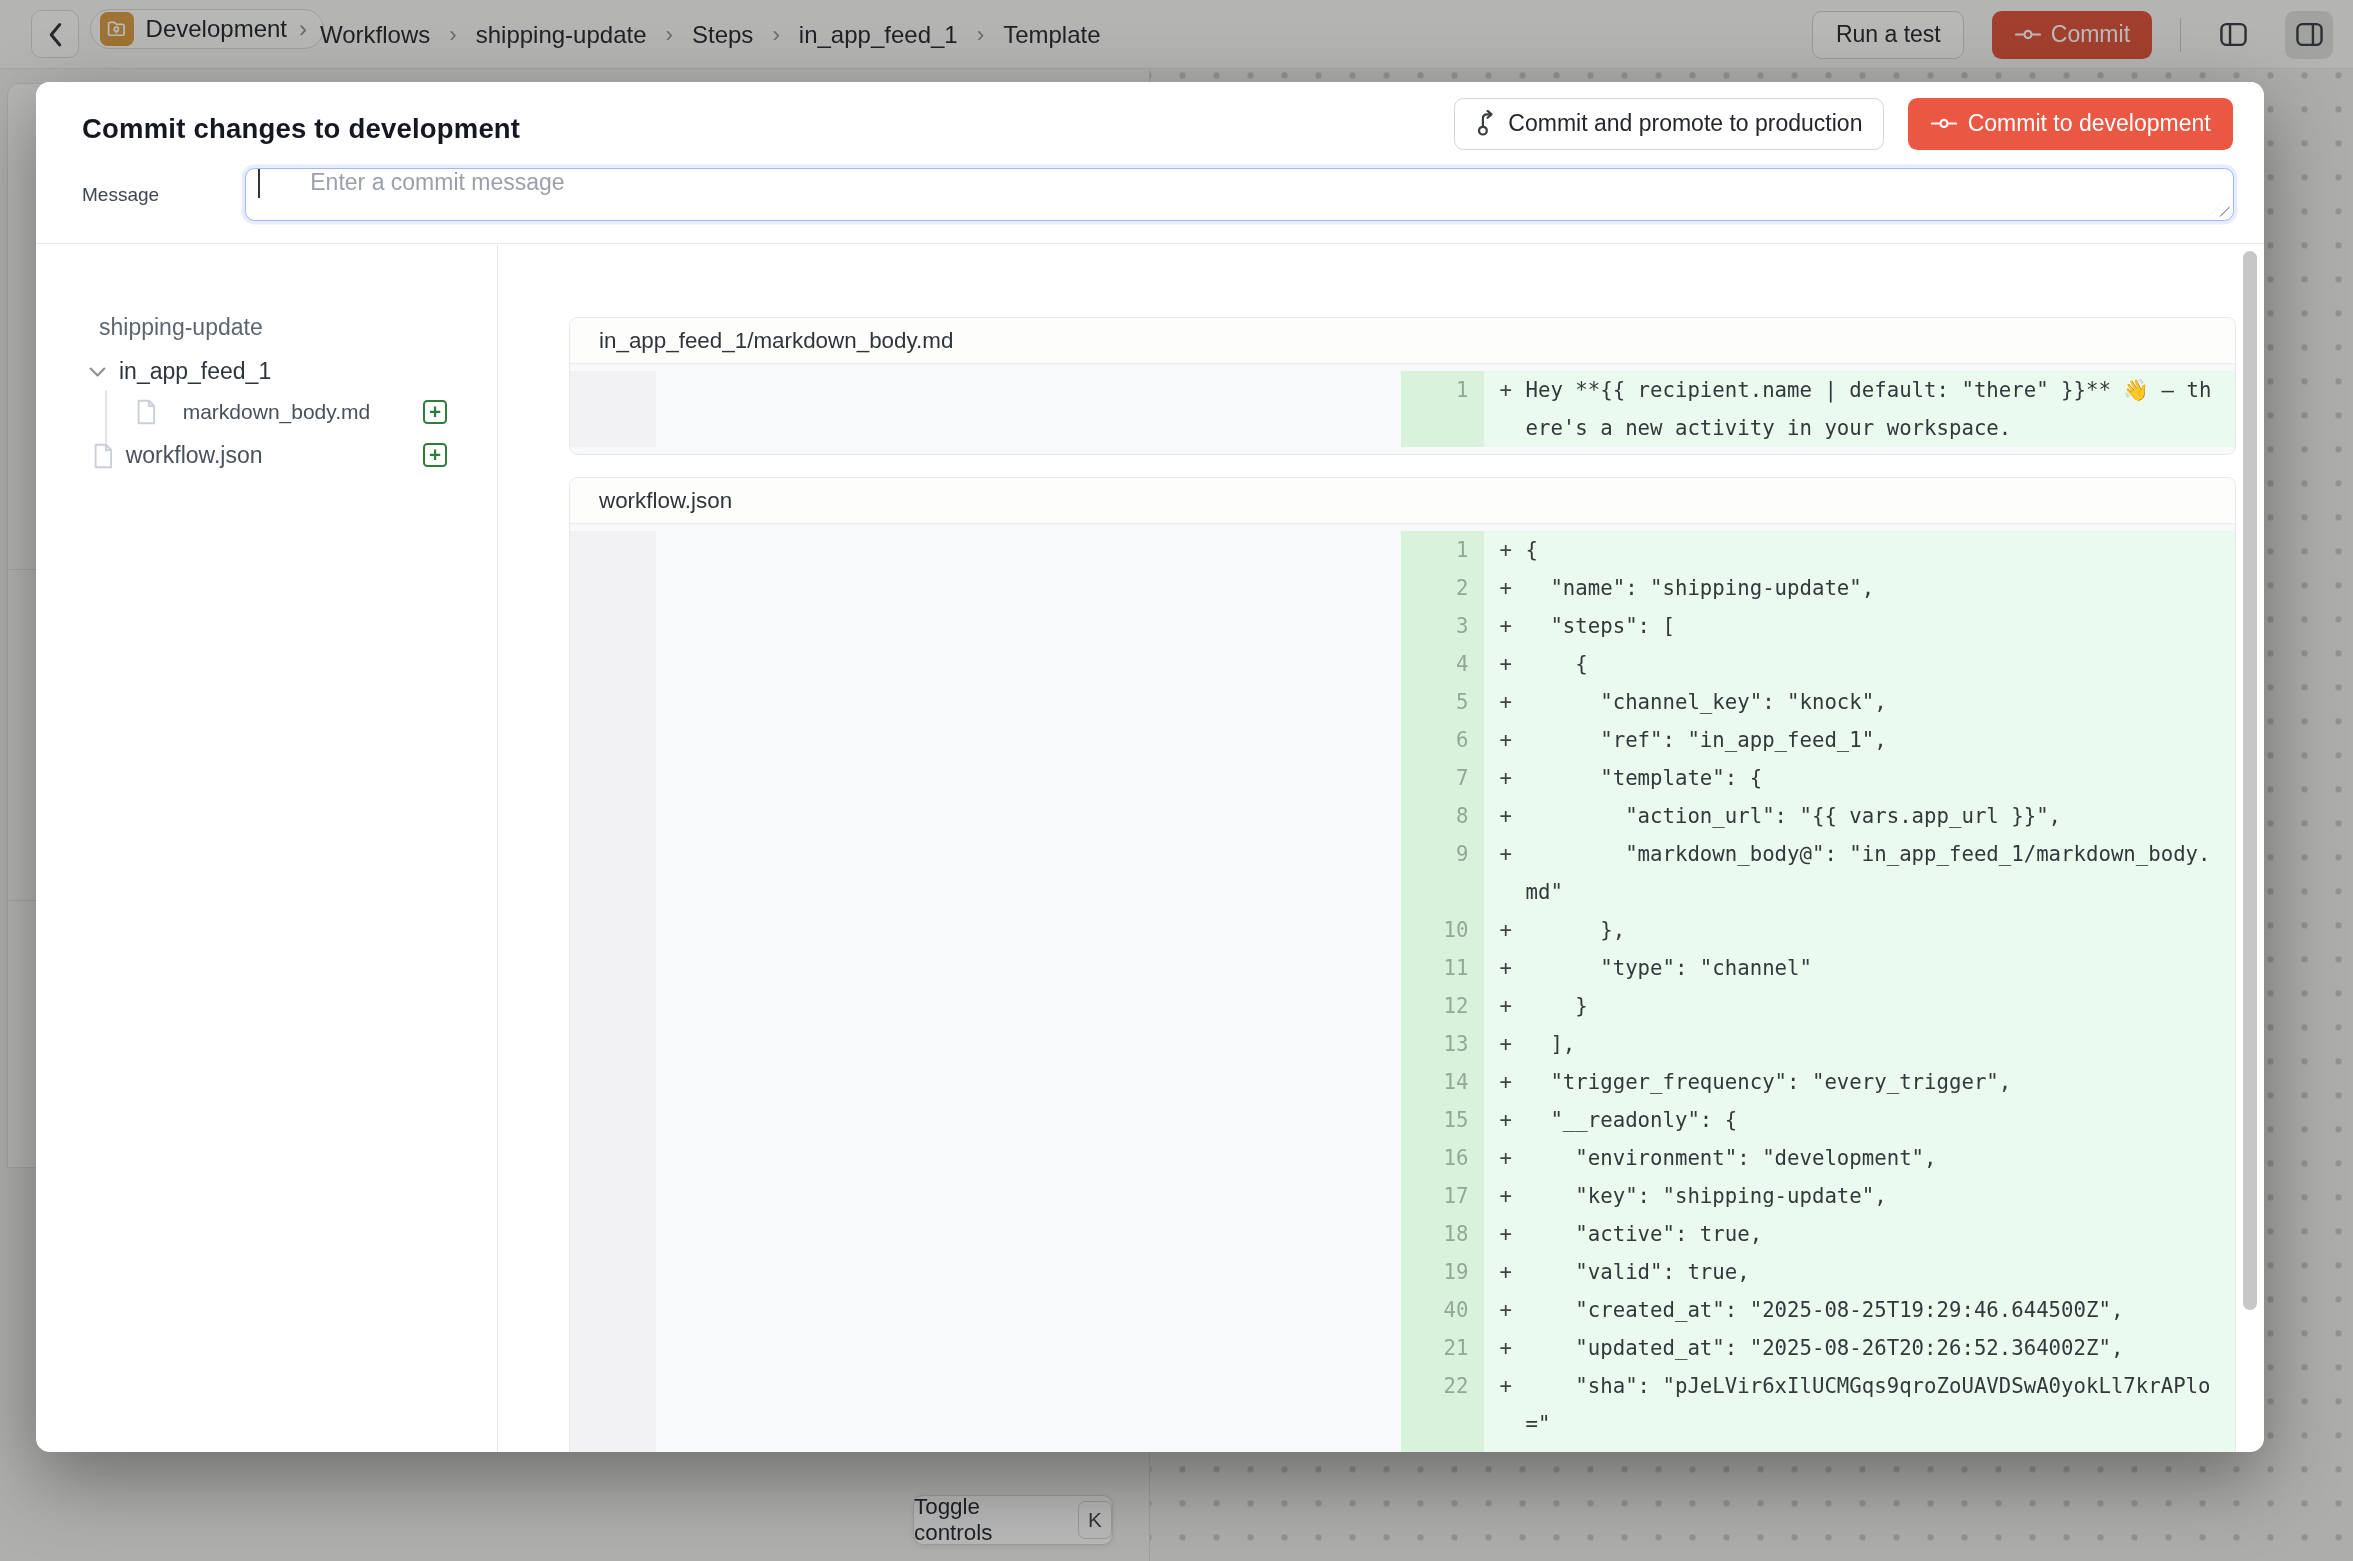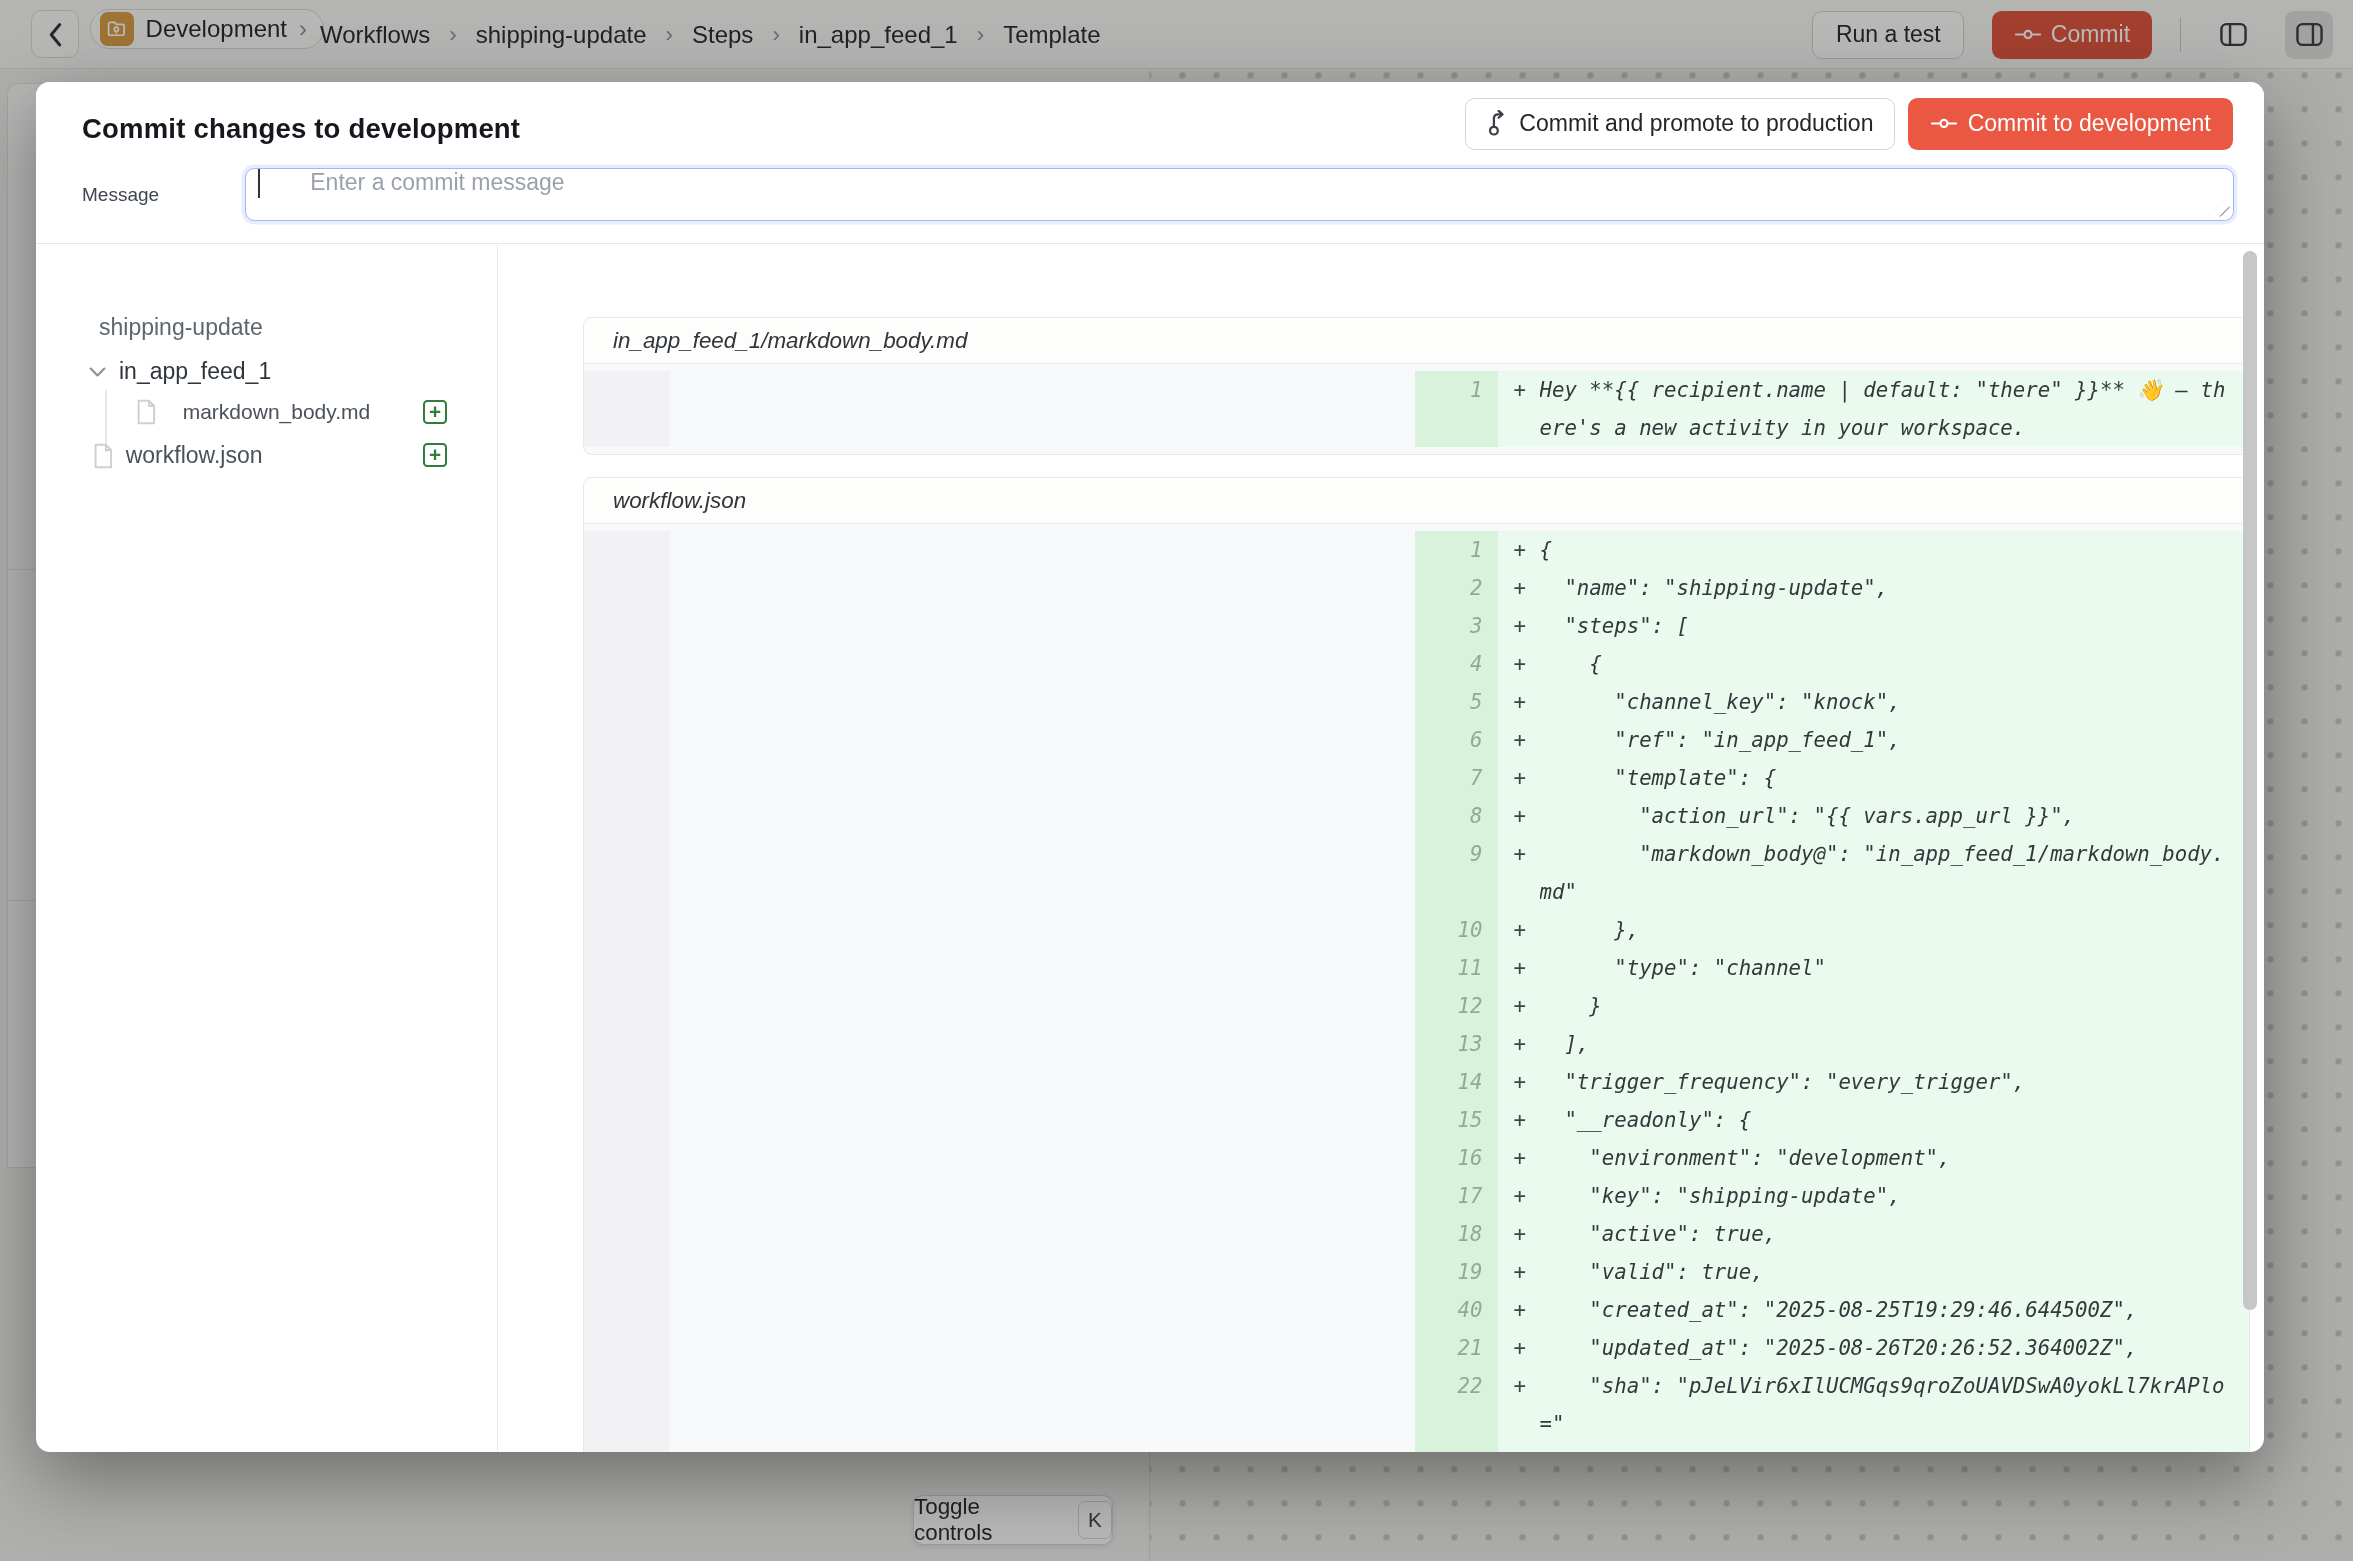--- a/index.html
+++ b/index.html
@@ -34,21 +34,21 @@
   .toggle-btn { position:absolute; left:913px; top:1495px; width:200px; height:50px; background:#fdfdfc; border:0.9px solid #d4d4d1; border-radius:10.3px; display:flex; align-items:center; justify-content:flex-start; gap:13.8px; box-shadow:0 1.7px 5.2px rgba(0,0,0,.08); z-index:0; }
   .toggle-btn .t { font-size:22.4px; color:#1f2329; }
   .kbd { min-width:34px; height:38px; border:0.9px solid #d2d2cf; border-radius:6.9px; font-size:20.7px; color:#3a3e44; display:flex; align-items:center; justify-content:center; padding:0 6.9px; }
 
   .dim { position:absolute; inset:0; background:rgba(28,28,26,0.30); z-index:2; }
 
   
   .modal { position:absolute; left:36px; top:82px; width:2228px; height:1370px; background:#ffffff; border-radius:13.8px; box-shadow:0 26px 77px rgba(0,0,0,.38); z-index:3; overflow:hidden; }
   .m-head { position:absolute; left:0; top:0; width:100%; height:162px; background:#fff; border-bottom:0.9px solid #e7e8ea; }
   .m-title { position:absolute; left:46px; top:31px; font-size:27.5px; font-weight:700; color:#15181e; letter-spacing:0.2px; }
-  .m-actions { position:absolute; right:31px; top:15.5px; height:48px; display:flex; gap:13px;padding-left:44px; }
+  .m-actions { position:absolute; right:31px; top:15.5px; height:48px; display:flex; gap:24px;padding-left:44px; }
   .btn-outline { height:52px; padding:0 20.7px; background:#fff; border:0.9px solid #d4d5d8; border-radius:9.5px; font-size:23px; color:#23262b; display:flex; align-items:center; gap:12px; }
   .btn-orange { height:52px; padding:0 22.4px; background:#ea5743; border:none; border-radius:9.5px; font-size:23px; color:#fff; display:flex; align-items:center; gap:11.2px; }
   .msg-row { position:absolute; left:46px; top:86px; width:2152px; height:53px; display:flex; align-items:center; }
   .msg-label { font-size:19px; color:#3f4650; width:127px; }
   .msg-input { position:relative; flex:1; height:53px; margin-left:36px; background:#fff; border:1.7px solid #9cb8f5; border-radius:9.5px; box-shadow:0 0 0 3.4px rgba(121,157,243,.18); display:flex; align-items:flex-start; padding-left:12px;gap:48px; }
   .caret { width:1.7px; height:29px; background:#30343a; }
   .placeholder { font-size:23px; color:#9aa1ac; margin-left:2.6px; }
   .grip { position:absolute; right:3.4px; bottom:3.4px; width:20.7px; height:20.7px;
     background:repeating-linear-gradient(135deg, transparent 0 4.3px, #a6aab1 4.3px 6px, transparent 6px 8.6px); clip-path:polygon(100% 0,100% 100%,0 100%); border-bottom-right-radius:6.9px; }
 
@@ -56,21 +56,21 @@
   .tree { position:absolute; left:0; top:0; width:461px; height:100%; }
   .tree-divider { position:absolute; left:461px; top:0; width:0.9px; height:100%; background:#e7e8ea; }
   .t-root { position:absolute; left:63px; top:69px; font-size:23px; color:#5d6670; }
   .t-step { position:absolute; left:52px; top:113px; display:flex; align-items:center; gap:12px; font-size:23px; color:#2e353d; }
   .t-guide { position:absolute; left:69px; top:145px; width:1.7px; height:62px; background:#e4e6e9; }
   .t-file1 { position:absolute; left:100px; top:154px; display:flex; align-items:center; gap:26px; font-size:21px; color:#49515a; }
   .t-file2 { position:absolute; left:57px; top:197px; display:flex; align-items:center; gap:12px; font-size:23px; color:#49515a; }
   .plus-badge { position:absolute; width:24px; height:24px; border:2.2px solid #2e7d3d; border-radius:4.3px; color:#2e7d3d; display:flex; align-items:center; justify-content:center; font-size:20.7px; font-weight:700; line-height:1; background:#fff; }
   .pb1 { left:387px; top:155px; } .pb2 { left:387px; top:198px; }
 
-  .diff-scroll { position:absolute; left:478px; top:0; width:1766px; height:100%; overflow:hidden;font-style:italic; }
+  .diff-scroll { position:absolute; left:464px; top:0; width:1766px; height:100%; overflow:hidden; }
   .card { position:absolute; left:69px; width:1667px; border:0.9px solid #e7e8ea; border-radius:8.6px; overflow:hidden; background:#f8f9fb; }
   .card1 { top:72px; } .card2 { top:232px; }
   .card-head { height:46px; background:#fdfdfc; border-bottom:0.9px solid #ececee; display:flex; align-items:center; padding-left:29px; font-size:22.4px; color:#30353b; }
   .rows { padding:6.9px 0; }
   .drow { display:flex; height:38px; }
   .og { width:86px; background:#f2f2f4; }
   .oc { width:745px; background:#f8f9fb; }
   .ng { width:83px; background:#d9f2dc; font-family:"DejaVu Sans Mono", monospace; font-size:20.7px; color:#93a896; text-align:right; padding-right:15.5px; line-height:38px; }
   .nc { flex:1; background:#eafaee; display:flex; line-height:38px; }
   .sign { width:26px; margin-left:15.5px; font-family:"DejaVu Sans Mono", monospace; font-size:20.7px; color:#3f4347; }

